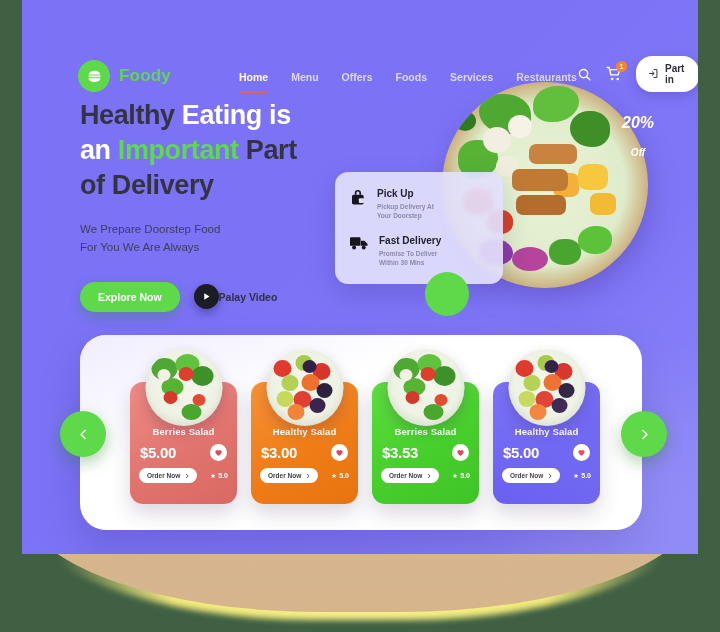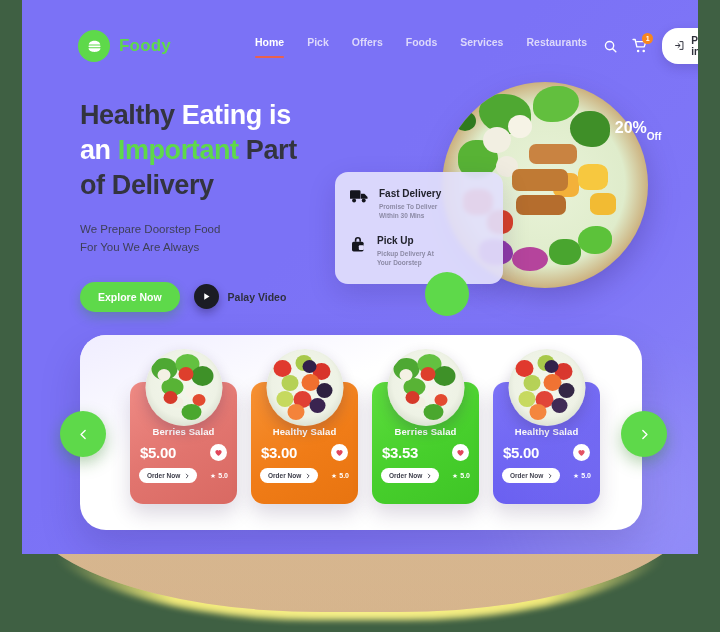--- a/index.html
+++ b/index.html
@@ -56,23 +56,22 @@
     background: radial-gradient(circle at 60% 60%, rgba(255,255,255,0.10), rgba(255,255,255,0) 65%);
     pointer-events: none;
   }
 
   
   .nav {
     position: absolute;
     left: 0; top: 0;
     width: 590px; height: 92px;
     display: flex;
-    align-items: center;
+    align-items: flex-end;
     padding: 0 34px 0 56px;
-    gap: 16px;
   }
   .brand { display: flex; align-items: center; gap: 9px; }
   .brand-mark {
     width: 32px; height: 32px;
     border-radius: 50%;
     background: #5ed94a;
     display: flex; align-items: center; justify-content: center;
   }
   .brand-name {
     font-size: 17px; font-weight: 700; color: #5ed94a;
@@ -128,21 +127,21 @@
     margin-top: 17px;
     font-size: 11.5px; line-height: 1.58; color: #3e3f57; font-weight: 500;
   }
   .cta-row { margin-top: 25px; display: flex; align-items: center; gap: 14px; }
   .btn-explore {
     background: #5ed94a; color: #ffffff;
     font-size: 10.5px; font-weight: 700;
     padding: 9px 18px; border-radius: 16px; cursor: pointer;
     box-shadow: 0 5px 12px rgba(50,140,35,0.30);
   }
-  .play-wrap { display: flex; align-items: center; gap: 9px; cursor: pointer; }
+  .play-wrap { display: flex; align-items: center; cursor: pointer; }
   .play-circle {
     width: 25px; height: 25px; border-radius: 50%;
     background: #1b1c24; display: flex; align-items: center; justify-content: center;
     box-shadow: 0 4px 10px rgba(20,10,50,0.35);
   }
   .play-label { font-size: 10.5px; font-weight: 700; color: #2f3040; }
 
   
   .delivery-card {
     position: absolute; left: 313px; top: 172px;
@@ -168,22 +167,22 @@
     position: absolute; left: 0; top: 0; width: 206px; height: 206px;
     border-radius: 50%;
     background: radial-gradient(circle at 50% 50%, #e9f3d8 0%, #dfeccb 55%, #c8a56f 74%, #a9803f 84%, #8d6530 100%);
     overflow: hidden;
   }
   .veg { position: absolute; border-radius: 50%; }
 
   .badge-20 {
     position: absolute; left: 585px; top: 97px;
     width: 62px; height: 62px;
-    display: flex; align-items: center; justify-content: center;
-    color: #ffffff; z-index: 5;
+    display: flex; flex-direction: column; align-items: center; justify-content: center;
+    color: #ffffff; z-index: 5; font-style: italic;
   }
   .badge-star {
     position: absolute; inset: 0;
     background: #5ed94a;
     clip-path: polygon(50% 0%,59% 6%,69% 3%,76% 11%,86% 11%,90% 20%,99% 24%,99% 34%,106% 42%,100% 50%,106% 58%,99% 66%,99% 76%,90% 80%,86% 89%,76% 89%,69% 97%,59% 94%,50% 100%,41% 94%,31% 97%,24% 89%,14% 89%,10% 80%,1% 76%,1% 66%,-6% 58%,0% 50%,-6% 42%,1% 34%,1% 24%,10% 20%,14% 11%,24% 11%,31% 3%,41% 6%);
     border-radius: 12px;
   }
   .badge-20 b { position: relative; font-size: 16px; font-weight: 800; line-height: 1; }
   .badge-20 span { position: relative; font-size: 10px; font-weight: 700; margin-top: 16px; }
 
@@ -291,21 +290,21 @@
           <path d="M4 9.2c0-3.1 3.6-5.4 8-5.4s8 2.3 8 5.4H4z"></path>
           <rect x="3.4" y="10.6" width="17.2" height="2.3" rx="1.15"></rect>
           <path d="M3.6 14.6h16.8c0 3-3.4 5.2-8.4 5.2S3.6 17.6 3.6 14.6z"></path>
         </svg>
       </span>
       <span class="brand-name">Foody</span>
     </div>
 
     <div class="nav-links">
       <span class="nav-link active">Home</span>
-      <span class="nav-link">Pick</span>
+      <span class="nav-link">Menu</span>
       <span class="nav-link">Offers</span>
       <span class="nav-link">Foods</span>
       <span class="nav-link">Services</span>
       <span class="nav-link">Restaurants</span>
     </div>
 
     <div class="nav-right">
       <span class="icon-btn">
         <svg width="15" height="15" viewBox="0 0 24 24" fill="none" stroke="#ffffff" stroke-width="2.2" stroke-linecap="round">
           <circle cx="10.5" cy="10.5" r="6.6"></circle>
@@ -386,48 +385,48 @@
     <span class="badge-star"></span>
     <b>20%</b>
     <span>Off</span>
   </div>
 
   <div class="green-blob"></div>
 
   <div class="delivery-card">
     <div class="dl-item">
       <span class="dl-ico">
+        <svg width="17" height="17" viewBox="0 0 22 22" fill="#14151d" aria-hidden="true">
+          <path d="M6.2 7.4V5.2a4 4 0 0 1 8 0v2.2h-2.1V5.2a1.9 1.9 0 0 0-3.8 0v2.2z"></path>
+          <rect x="2.6" y="7.4" width="15" height="12.6" rx="2.1"></rect>
+          <rect x="11.4" y="12" width="6.6" height="6" rx="1.3" fill="#e2dffc"></rect>
+        </svg>
+      </span>
+      <div>
+        <div class="dl-title">Pick Up</div>
+        <div class="dl-sub">
+          <span>Pickup Delivery At</span><br>
+          <span>Your Doorstep</span>
+        </div>
+      </div>
+    </div>
+    <div class="dl-item">
+      <span class="dl-ico">
         <svg width="19" height="15" viewBox="0 0 26 20" fill="#14151d" aria-hidden="true">
           <path d="M0 3.2a1.6 1.6 0 0 1 1.6-1.6h11.2a1.6 1.6 0 0 1 1.6 1.6v10H0z"></path>
           <path d="M15 6.2h4.7l4.3 4.4v2.6H15z"></path>
           <circle cx="5.6" cy="15.6" r="2.7"></circle>
             <circle cx="18.8" cy="15.6" r="2.7"></circle>
         </svg>
       </span>
       <div>
         <div class="dl-title">Fast Delivery</div>
         <div class="dl-sub">
           <span>Promise To Deliver</span><br>
           <span>Within 30 Mins</span>
-        </div>
-      </div>
-    </div>
-    <div class="dl-item">
-      <span class="dl-ico">
-        <svg width="17" height="17" viewBox="0 0 22 22" fill="#14151d" aria-hidden="true">
-          <path d="M6.2 7.4V5.2a4 4 0 0 1 8 0v2.2h-2.1V5.2a1.9 1.9 0 0 0-3.8 0v2.2z"></path>
-          <rect x="2.6" y="7.4" width="15" height="12.6" rx="2.1"></rect>
-          <rect x="11.4" y="12" width="6.6" height="6" rx="1.3" fill="#e2dffc"></rect>
-        </svg>
-      </span>
-      <div>
-        <div class="dl-title">Pick Up</div>
-        <div class="dl-sub">
-          <span>Pickup Delivery At</span><br>
-          <span>Your Doorstep</span>
         </div>
       </div>
     </div>
   </div>
 
   <div class="panel" style="left:58px;">
     <div class="panel-sheen"></div>
   </div>
 
   <div class="arrow arrow-left" style="left:38px;">

